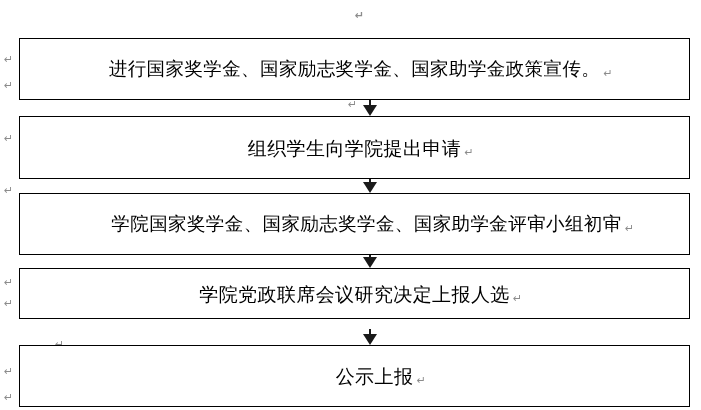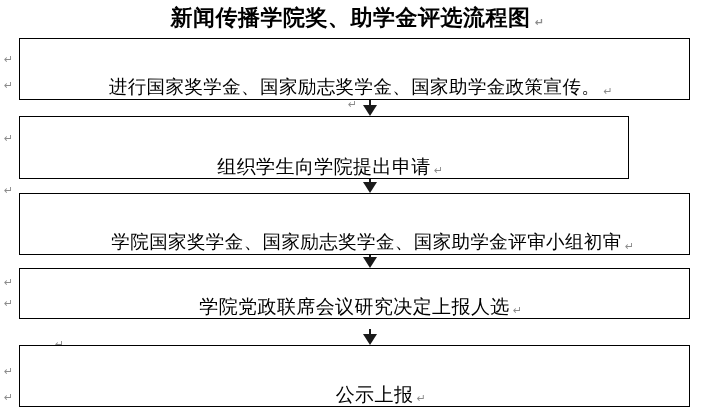--- a/index.html
+++ b/index.html
@@ -45,21 +45,21 @@
     bottom: 4px;
   }
 
   
   .flow-box {
     position: absolute;
     box-sizing: border-box;
     border: 1.4px solid #000000;
     background: #ffffff;
     display: flex;
-    align-items: flex-end;
+    align-items: center;
     justify-content: center;
   }
   .flow-box .box-text {
     font-family: "DejaVu Serif", serif;
     font-size: 19px;
     line-height: 24px;
     letter-spacing: 0.4px;
     white-space: nowrap;
     color: #000000;
     position: relative;
@@ -114,39 +114,38 @@
     user-select: none;
   }
 </style>
 </head>
 <body>
 
 <div id="page">
 
   <div class="doc-title">
     <span class="title-row">
-      <span>新闻传播学院奖、助学金评选流程图</span>
       <span class="pilcrow">↵</span>
     </span>
   </div>
 
   <div class="flow-box wide" style="left:19px; top:38px; width:671px; height:62px;">
     <span class="box-text">
       <span>进行国家奖学金、国家励志奖学金、国家助学金政策宣传。</span>
       <span class="pilcrow">↵</span>
     </span>
   </div>
 
   <div class="connector" style="left:363px; top:100px; height:16px;">
     <div class="stem" style="height:8px;"></div>
     <div class="head" style="top:5px;"></div>
   </div>
   <div class="margin-mark" style="left:348px; top:99px;">↵</div>
 
-  <div class="flow-box" style="left:19px; top:116px; width:610px; height:63px;">
+  <div class="flow-box" style="left:19px; top:116px; width:671px; height:63px;">
     <span class="box-text">
       <span>组织学生向学院提出申请</span>
       <span class="pilcrow">↵</span>
     </span>
   </div>
 
   <div class="connector" style="left:363px; top:179px; height:14px;">
     <div class="stem" style="height:6px;"></div>
     <div class="head" style="top:3px;"></div>
   </div>

